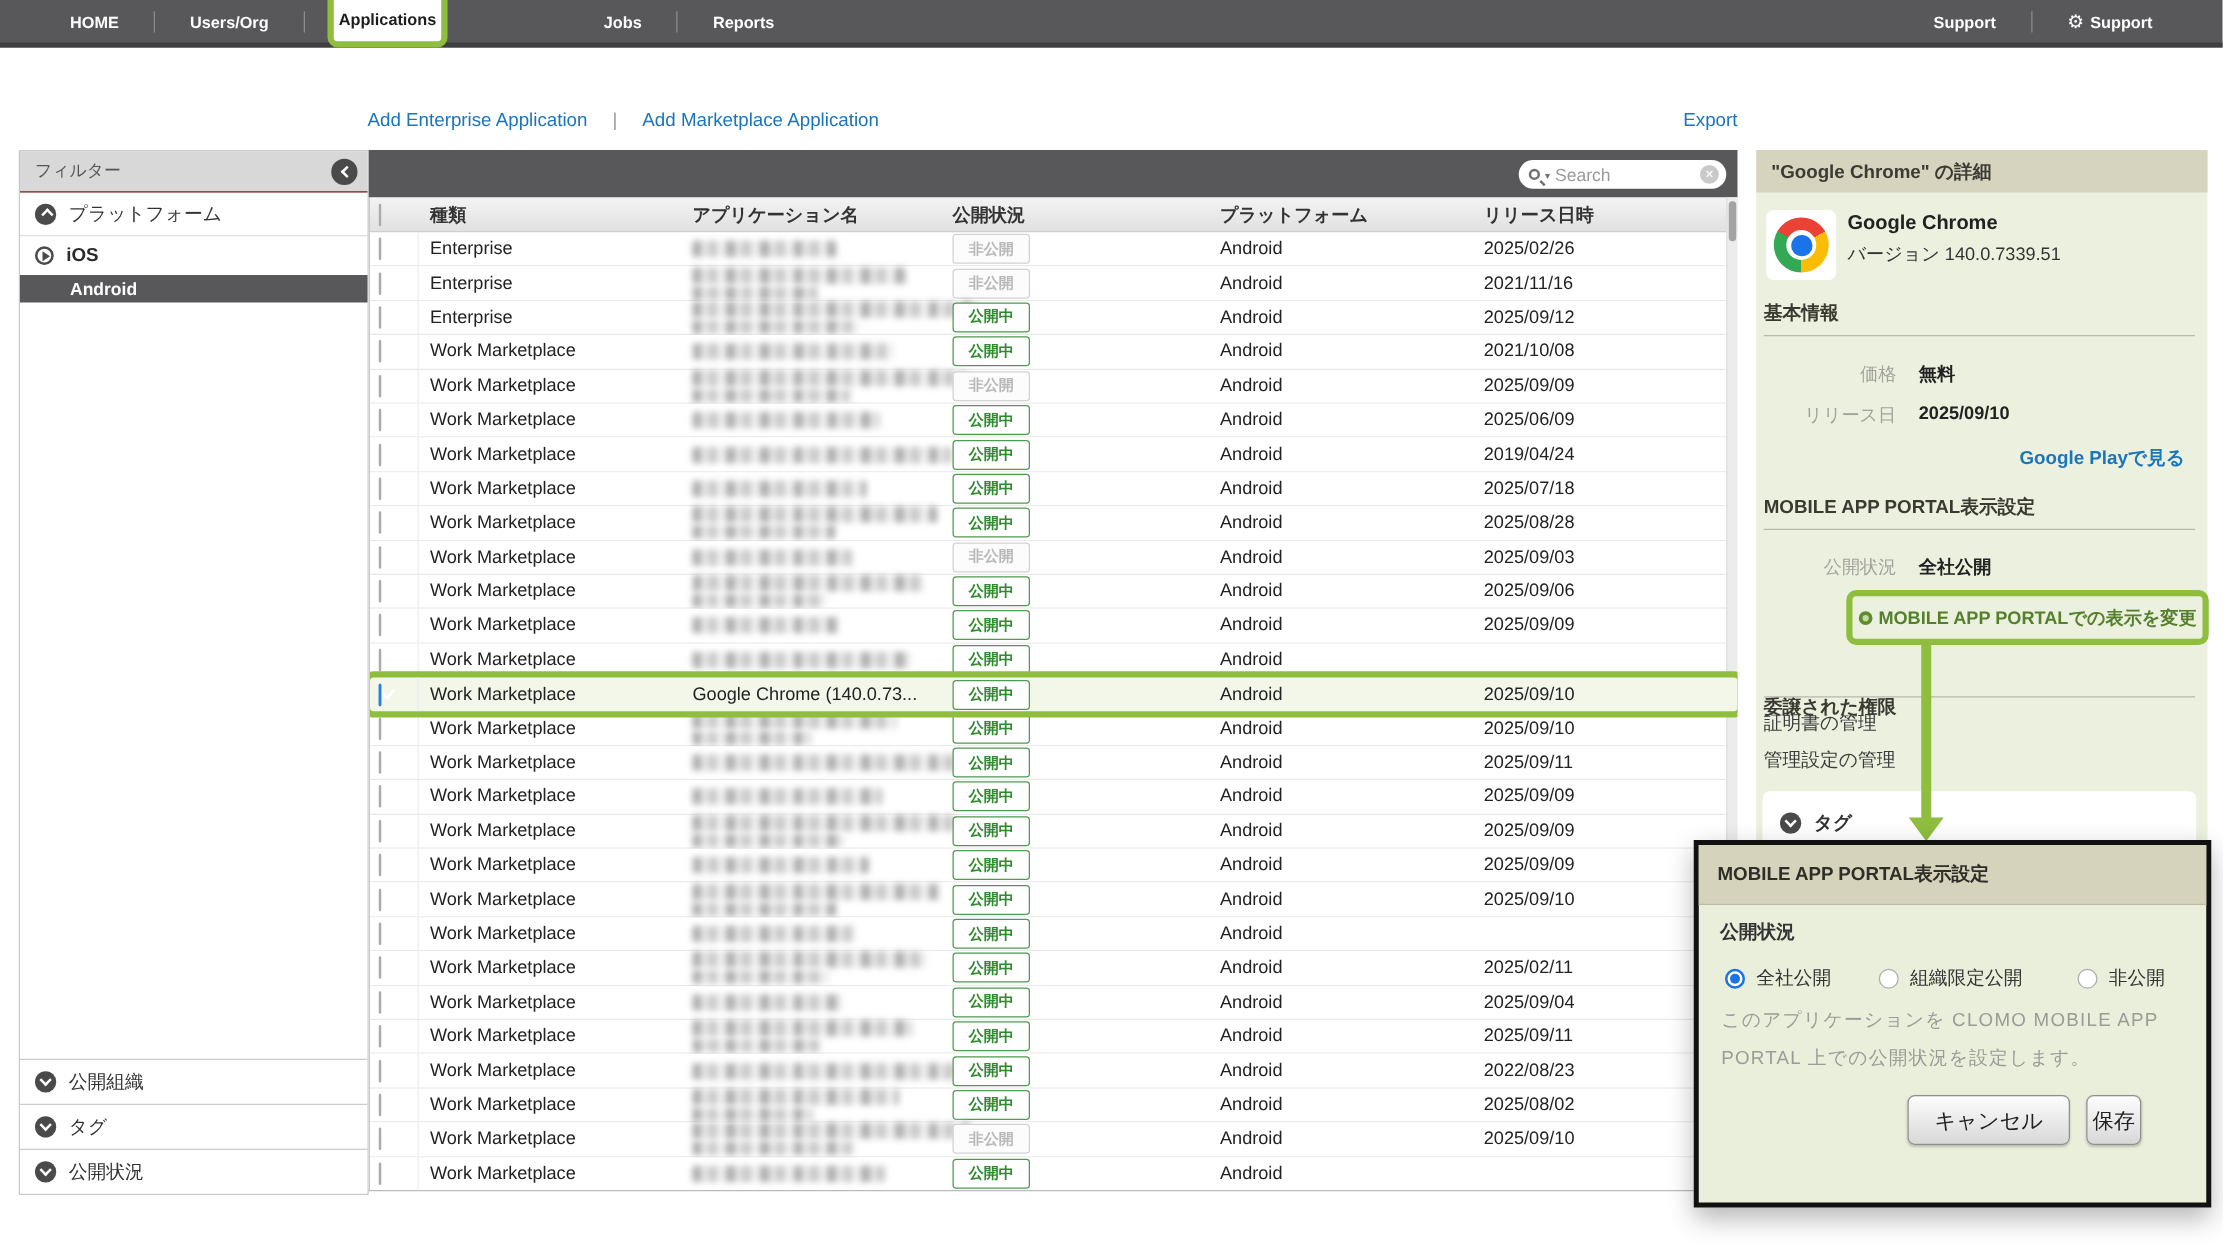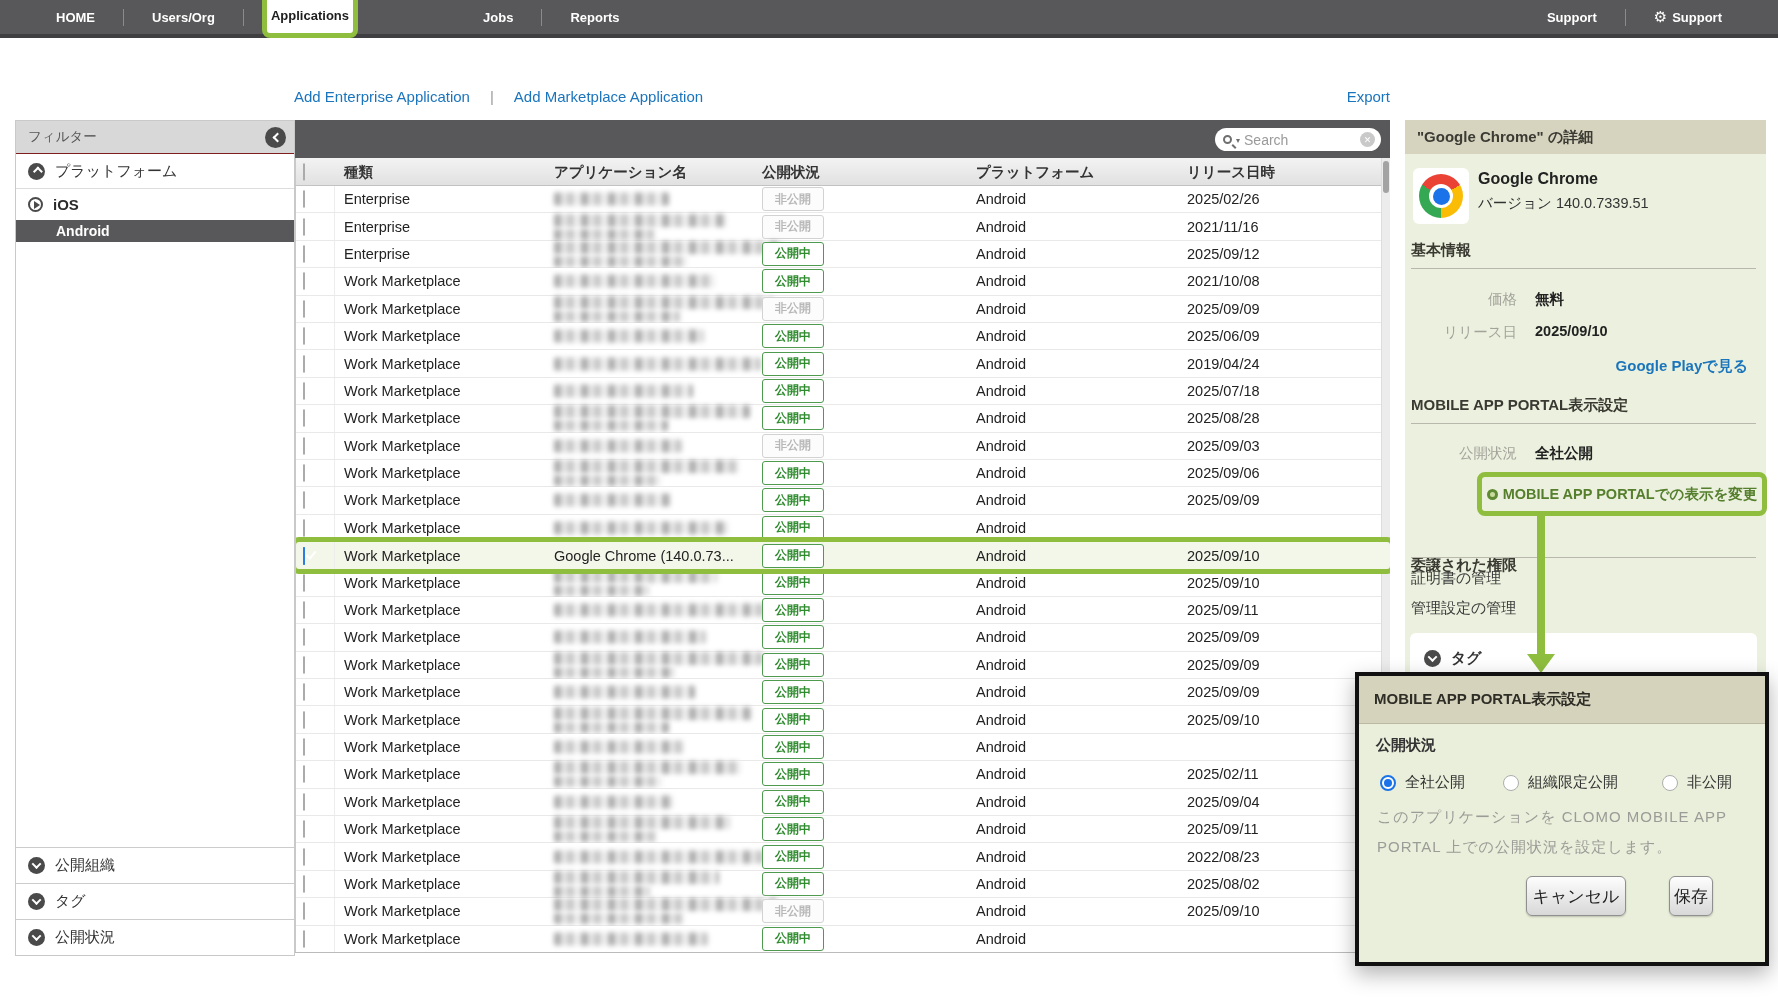--- a/index.html
+++ b/index.html
@@ -98,21 +98,21 @@
   .dlg-head { height:48px; background:#D6D3BD; border-bottom:1px solid #BDBAA3; display:flex; align-items:center; padding-left:15px; font-size:15px; font-weight:700; color:#2E2E27; }
   .dlg-label { position:absolute; left:17px; top:60px; font-size:15px; font-weight:700; color:#333; }
   .radio-group { position:absolute; top:97px; display:flex; align-items:center; gap:9px; cursor:pointer; }
   .rg0 { left:21px; } .rg1 { left:144px; } .rg2 { left:303px; }
   .radio { width:16px; height:16px; border-radius:50%; background:#fff; border:1px solid #ADADAD; flex:none; position:relative; }
   .radio.on { border:2px solid #1A73E8; }
   .radio.on::after { content:""; position:absolute; left:50%; top:50%; width:8px; height:8px; margin:-4px 0 0 -4px; border-radius:50%; background:#1A73E8; }
   .radio-lab { font-size:15px; color:#333; white-space:nowrap; }
   .dlg-desc { position:absolute; left:18px; top:126px; font-size:15px; color:#9B9B97; letter-spacing:1px; line-height:30px; }
   .btn { position:absolute; top:200px; height:40px; background:linear-gradient(#FDFDFD,#D8D8D8); border:1px solid #8F8F8F; border-radius:6px; font-size:17px; color:#222; display:flex; align-items:center; justify-content:center; cursor:pointer; box-shadow:0 1px 2px rgba(0,0,0,.2); font-family:inherit; }
-  .btn-cancel { left:167px; width:100px; }
+  .btn-cancel { left:167px; width:130px; }
   .btn-save { left:310px; width:44px; }
 </style>
 </head>
 <body>
 
 <div class="nav">
   <div class="nav-left" id="nav-left">
       <span class="nav-item">HOME</span>
       <span class="nav-sep"></span>
       <span class="nav-item">Users/Org</span>

